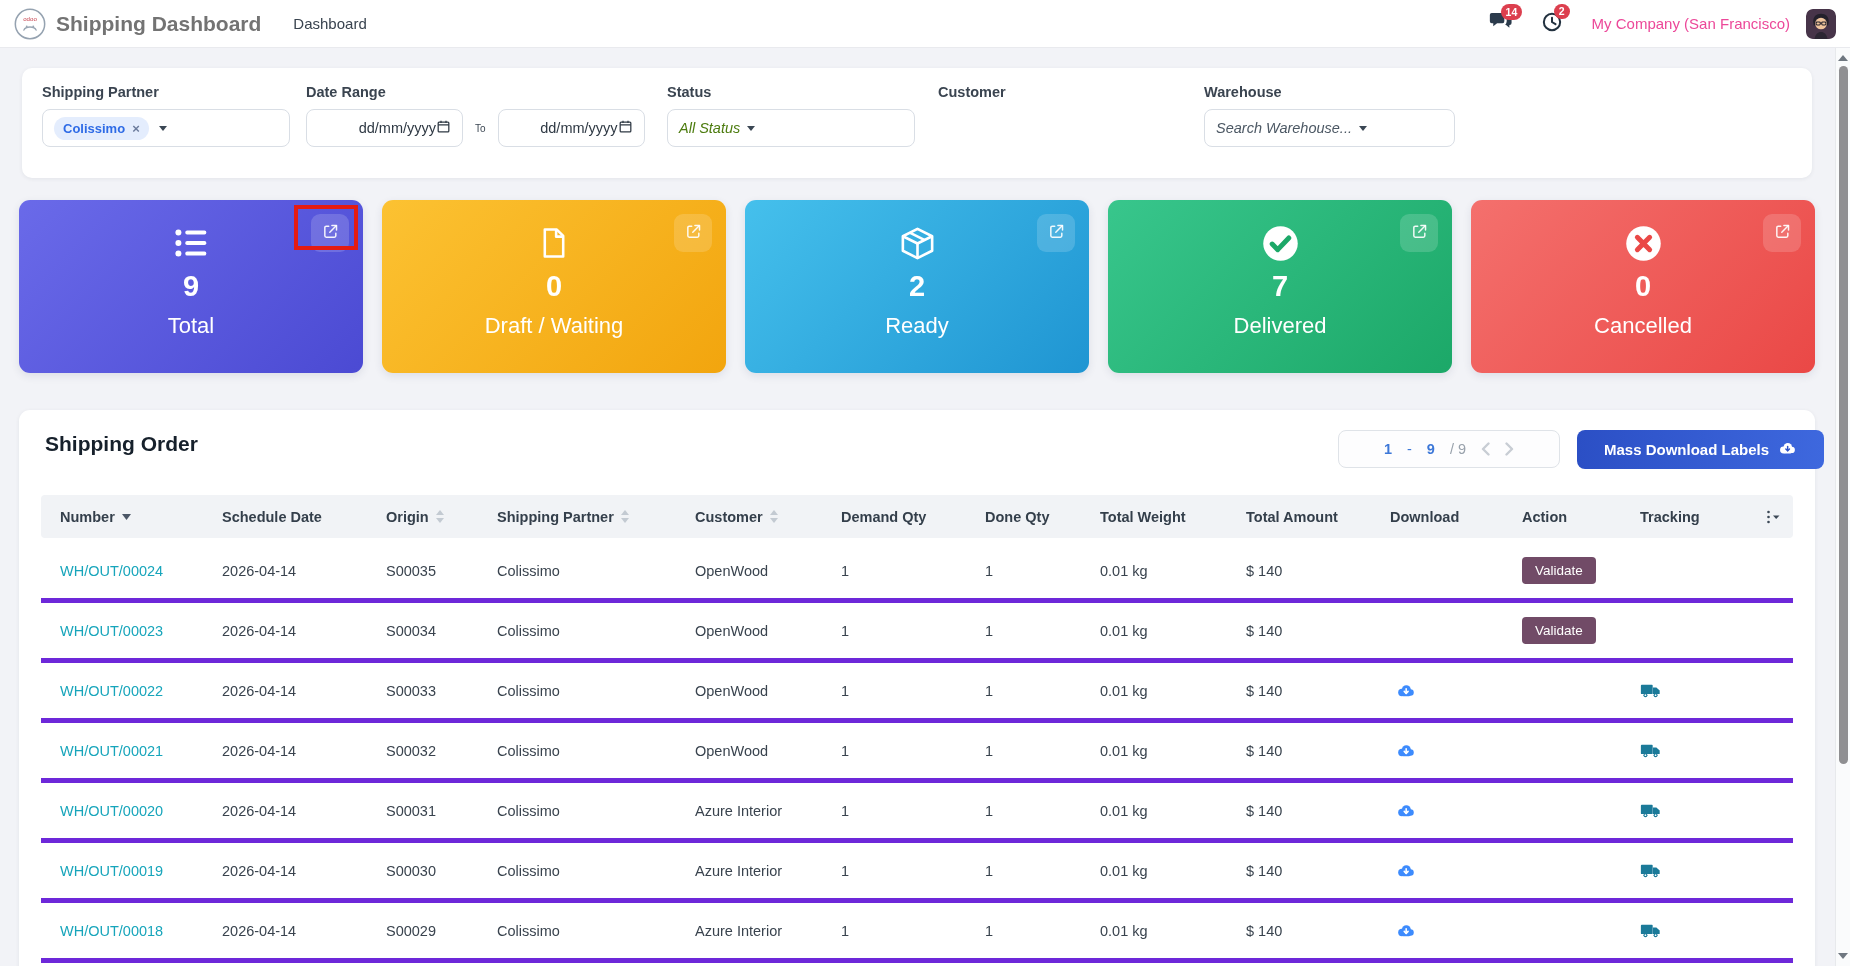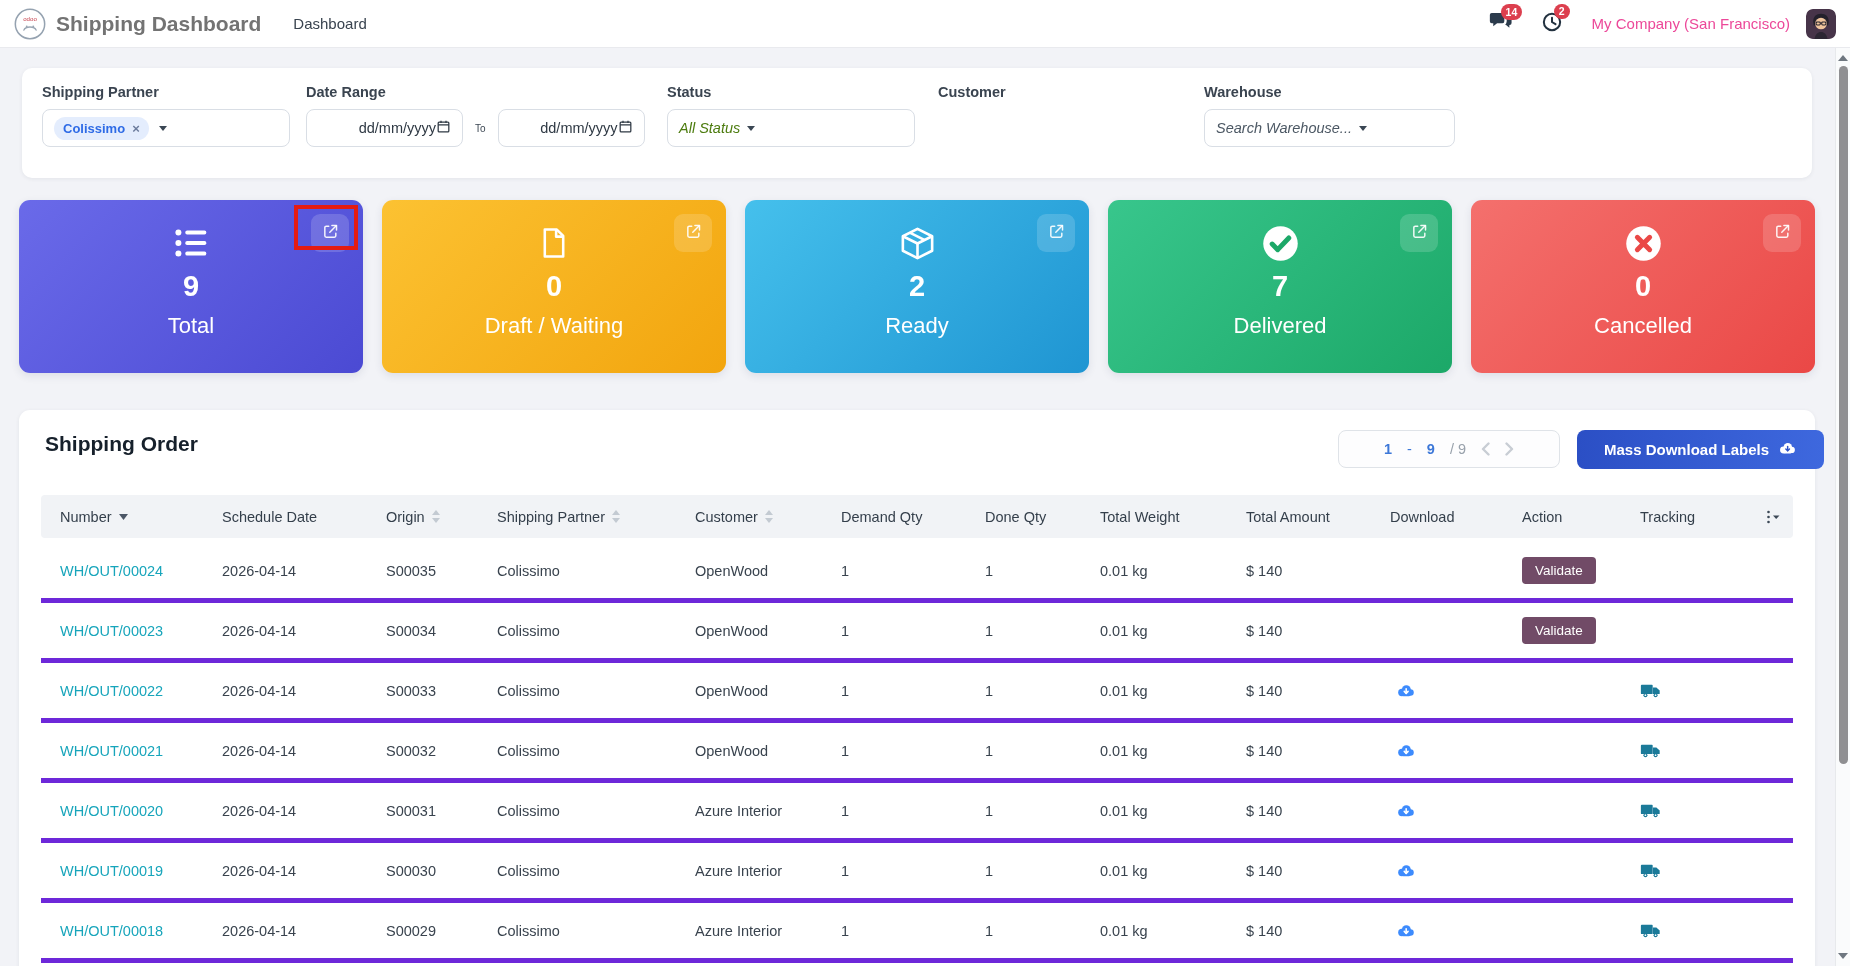--- a/index.html
+++ b/index.html
@@ -100,21 +100,21 @@
   .mass-btn { position: absolute; left: 1558px; top: 20px; width: 247px; height: 39px;
     border: none; border-radius: 8px; background: linear-gradient(90deg,#2b4fc5,#3e68de);
     color: #fff; font-size: 15px; font-weight: 600; font-family: inherit;
     display: flex; align-items: center; justify-content: center; gap: 9px; cursor: pointer; }
 
   .tgrid { display: grid;
     grid-template-columns: 162px 164px 111px 198px 146px 144px 115px 146px 144px 132px 118px 125px 1fr;
     align-items: center; padding-left: 19px; }
   .thead { position: absolute; left: 22px; top: 85px; width: 1752px; height: 43px;
     background: #f1f3f6; border-radius: 4px; }
-  .th { font-size: 14.5px; font-weight: 400; color: #343f4b; display: flex; align-items: center; gap: 7px; text-align: center; }
+  .th { font-size: 14.5px; font-weight: 700; color: #343f4b; display: flex; align-items: center; gap: 7px; text-align: center; }
   .tbody { position: absolute; left: 22px; top: 128px; width: 1752px; padding-top: 5px; }
   .trow { height: 60px; border-bottom: 5px solid #6d28d9; font-size: 14.5px; font-weight: 500; color: #39434e; }
   .trow .cell { display: flex; align-items: center; }
   .link { color: #17a5bb; cursor: pointer; }
   .validate-btn { background: #714b67; color: #fff; border: none; border-radius: 4px;
     font-size: 13.5px; font-weight: 500; font-family: inherit; padding: 6px 13px; cursor: pointer; }
   .icon-btn { display: inline-flex; cursor: pointer; }
   .sort-glyph { display: inline-flex; }
   .opts { display: flex; align-items: center; cursor: pointer; }
 </style>

